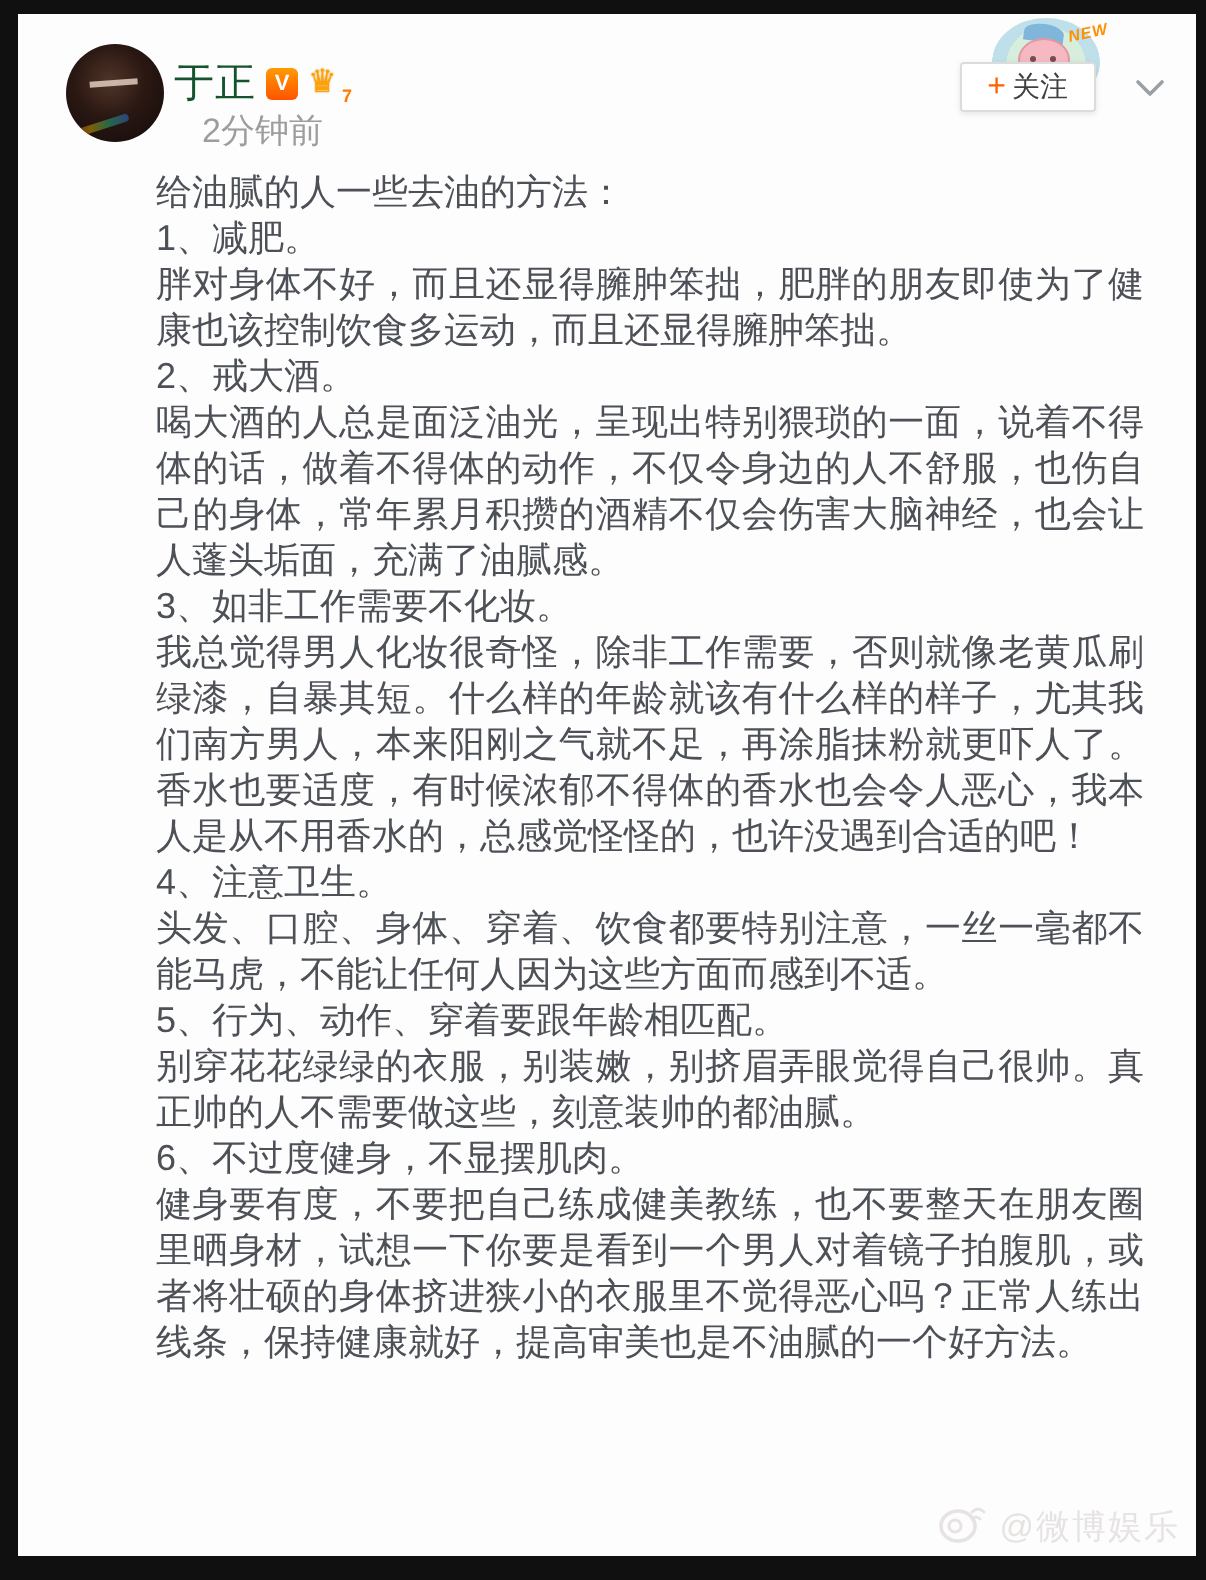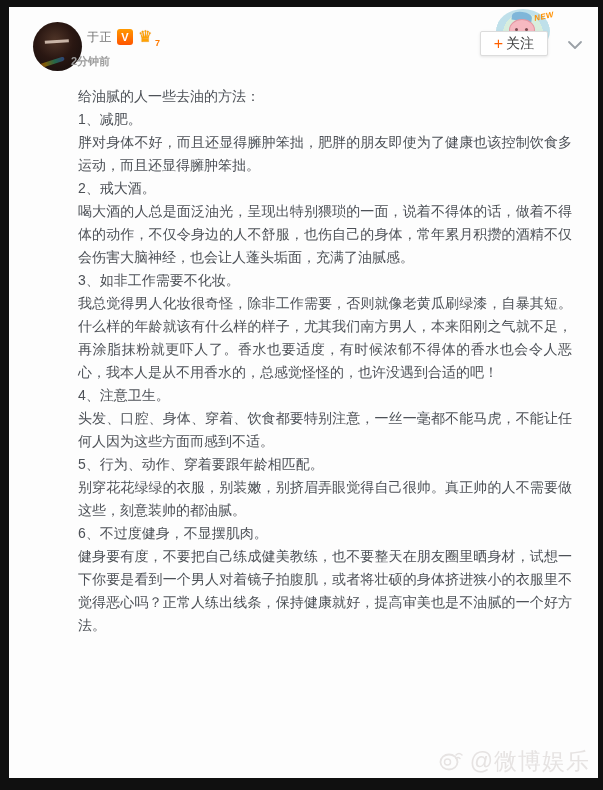--- a/index.html
+++ b/index.html
@@ -21,32 +21,32 @@
   }
   .avatar .glasses{
     position:absolute;left:12px;top:18px;width:24px;height:5px;
     border-top:3px solid rgba(225,205,190,.85);transform:rotate(-4deg);
   }
   .avatar .stripe{
     position:absolute;left:2px;bottom:6px;width:30px;height:4px;transform:rotate(-18deg);
     background:linear-gradient(90deg,#b33,#c90,#2a7,#36c);opacity:.55;border-radius:2px;
   }
   .name-row{position:absolute;left:78px;top:21px;display:flex;align-items:center;gap:5px;}
-  .username{font-size:12px;color:#737373;letter-spacing:.5px;}
+  .username{font-size:20px;color:#14532d;letter-spacing:.5px;}
   .v-badge{
     width:16px;height:16px;border-radius:3px;
     background:linear-gradient(180deg,#ff9a00,#ff5400);
     color:#fff;font-weight:bold;font-size:11px;line-height:16px;text-align:center;
   }
   .crown{position:relative;width:20px;height:18px;}
   .crown .glyph{font-size:16px;color:#ffa300;line-height:18px;text-shadow:0 0 1px #e07b00;}
   .crown .lvl{
     position:absolute;right:-2px;bottom:-2px;font-size:9px;font-weight:bold;color:#ff7a00;
   }
-  .timestamp{position:absolute;left:62px;top:47px;font-size:11px;color:#9d9d9d;font-weight:bold;}
+  .timestamp{position:absolute;left:92px;top:47px;font-size:17px;color:#9d9d9d;}
   .sticker{
     position:absolute;right:48px;top:2px;width:54px;height:44px;z-index:1;
     background:radial-gradient(circle at 50% 55%, #d8eedd 0 55%, #bfe0ea 55% 75%, transparent 75%);
     border-radius:50%;
   }
   .sticker .face{
     position:absolute;left:13px;top:10px;width:24px;height:20px;border-radius:50%;
     background:#f6b9c1;border:1px solid #e397a2;
   }
   .sticker .face:before{content:"";position:absolute;left:5px;top:8px;width:3px;height:3px;border-radius:50%;background:#7a4a50;box-shadow:10px 0 0 #7a4a50;}
@@ -64,30 +64,30 @@
     box-shadow:0 1px 3px rgba(0,0,0,.10);
     height:25px;padding:0 13px;display:flex;align-items:center;gap:1px;
     font-size:14px;cursor:pointer;
   }
   .follow-btn .plus{color:#ff6000;font-size:16px;line-height:1;margin-right:2px;}
   .follow-btn .lbl{color:#3f4041;font-family:Liberation Mono, monospace;}
   .chevron{position:absolute;right:14px;top:30px;width:18px;height:12px;cursor:pointer;}
   
   .post-body{
     margin:6px 26px 0 69px;
-    font-size:14px;line-height:23px;color:#4d5157;
+    font-size:18px;line-height:23px;color:#4d5157;
     text-align:justify;
   }
   .section{}
   
   .watermark{
     position:absolute;right:8px;bottom:1px;display:flex;align-items:center;gap:5px;
     color:#e6e3e2;z-index:3;
   }
-  .watermark .handle{font-size:23px;letter-spacing:1px;}
+  .watermark .handle{font-size:17px;letter-spacing:1px;}
 </style>
 </head>
 <body>
 
 <div class="screen">
 
   <div class="header">
     <div class="avatar">
       <div class="glasses"></div>
       <div class="stripe"></div>

